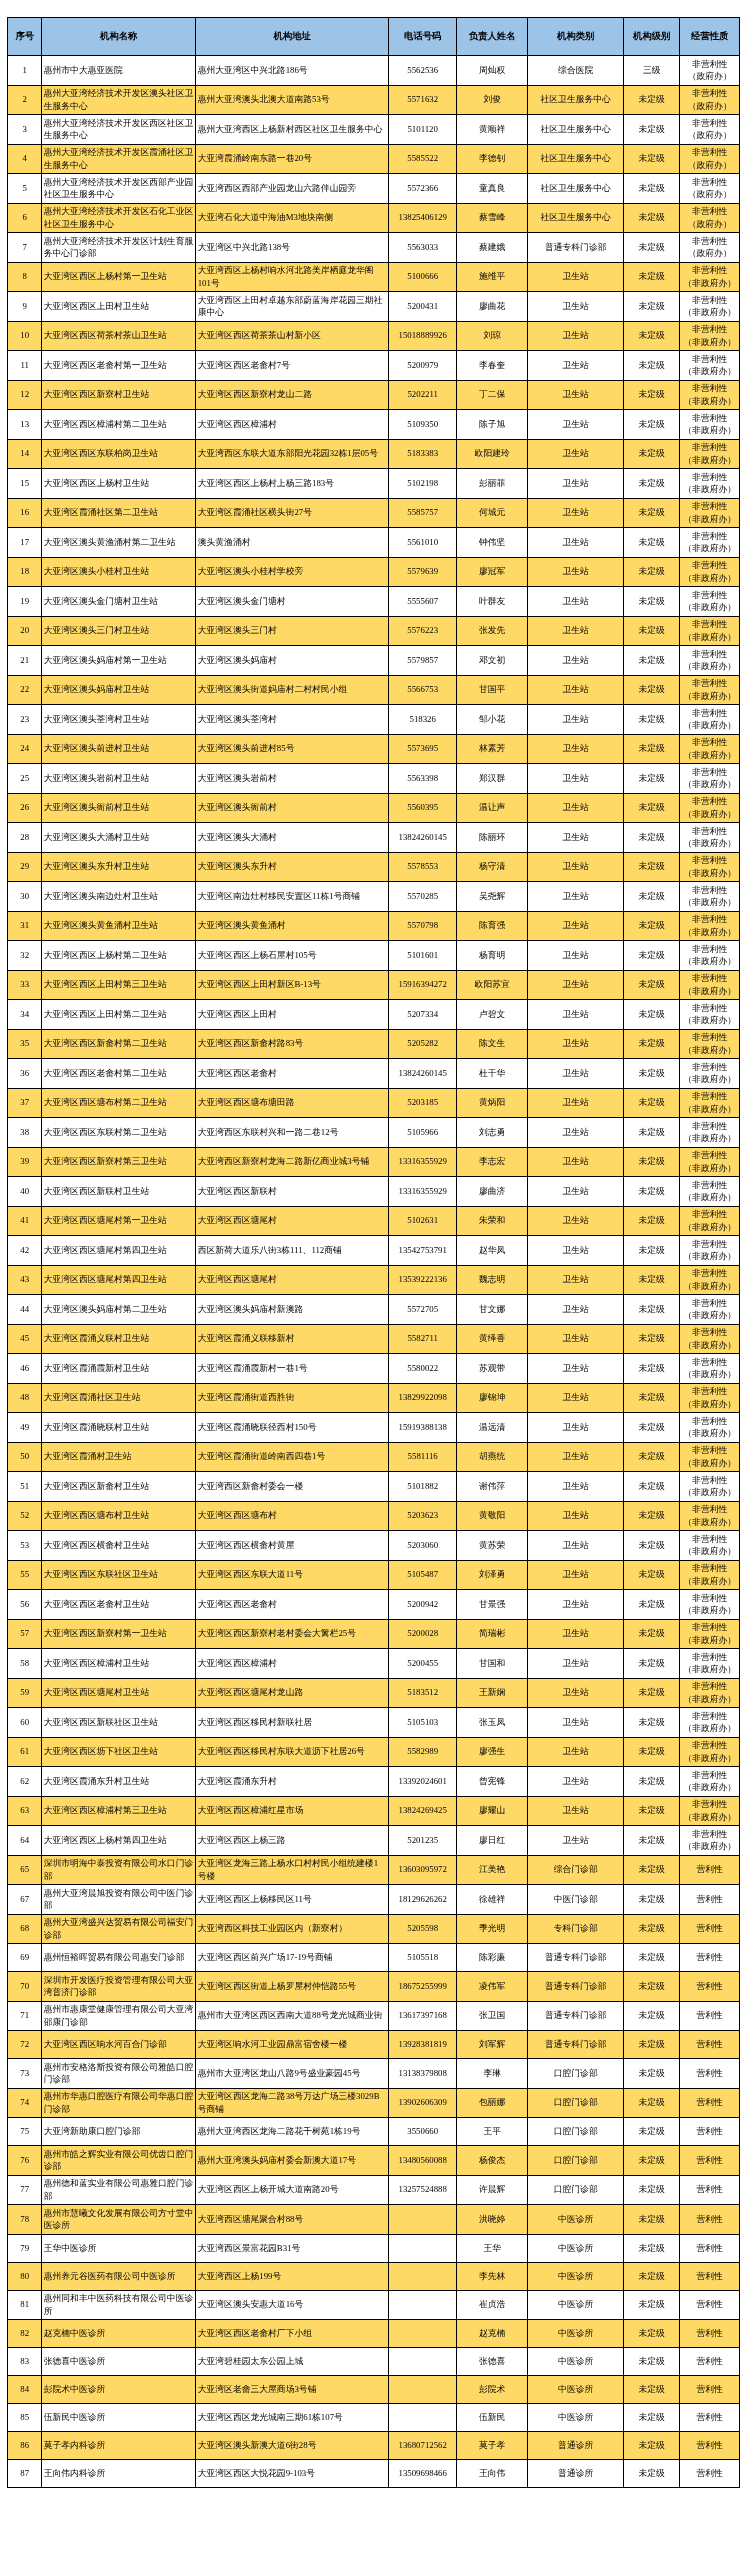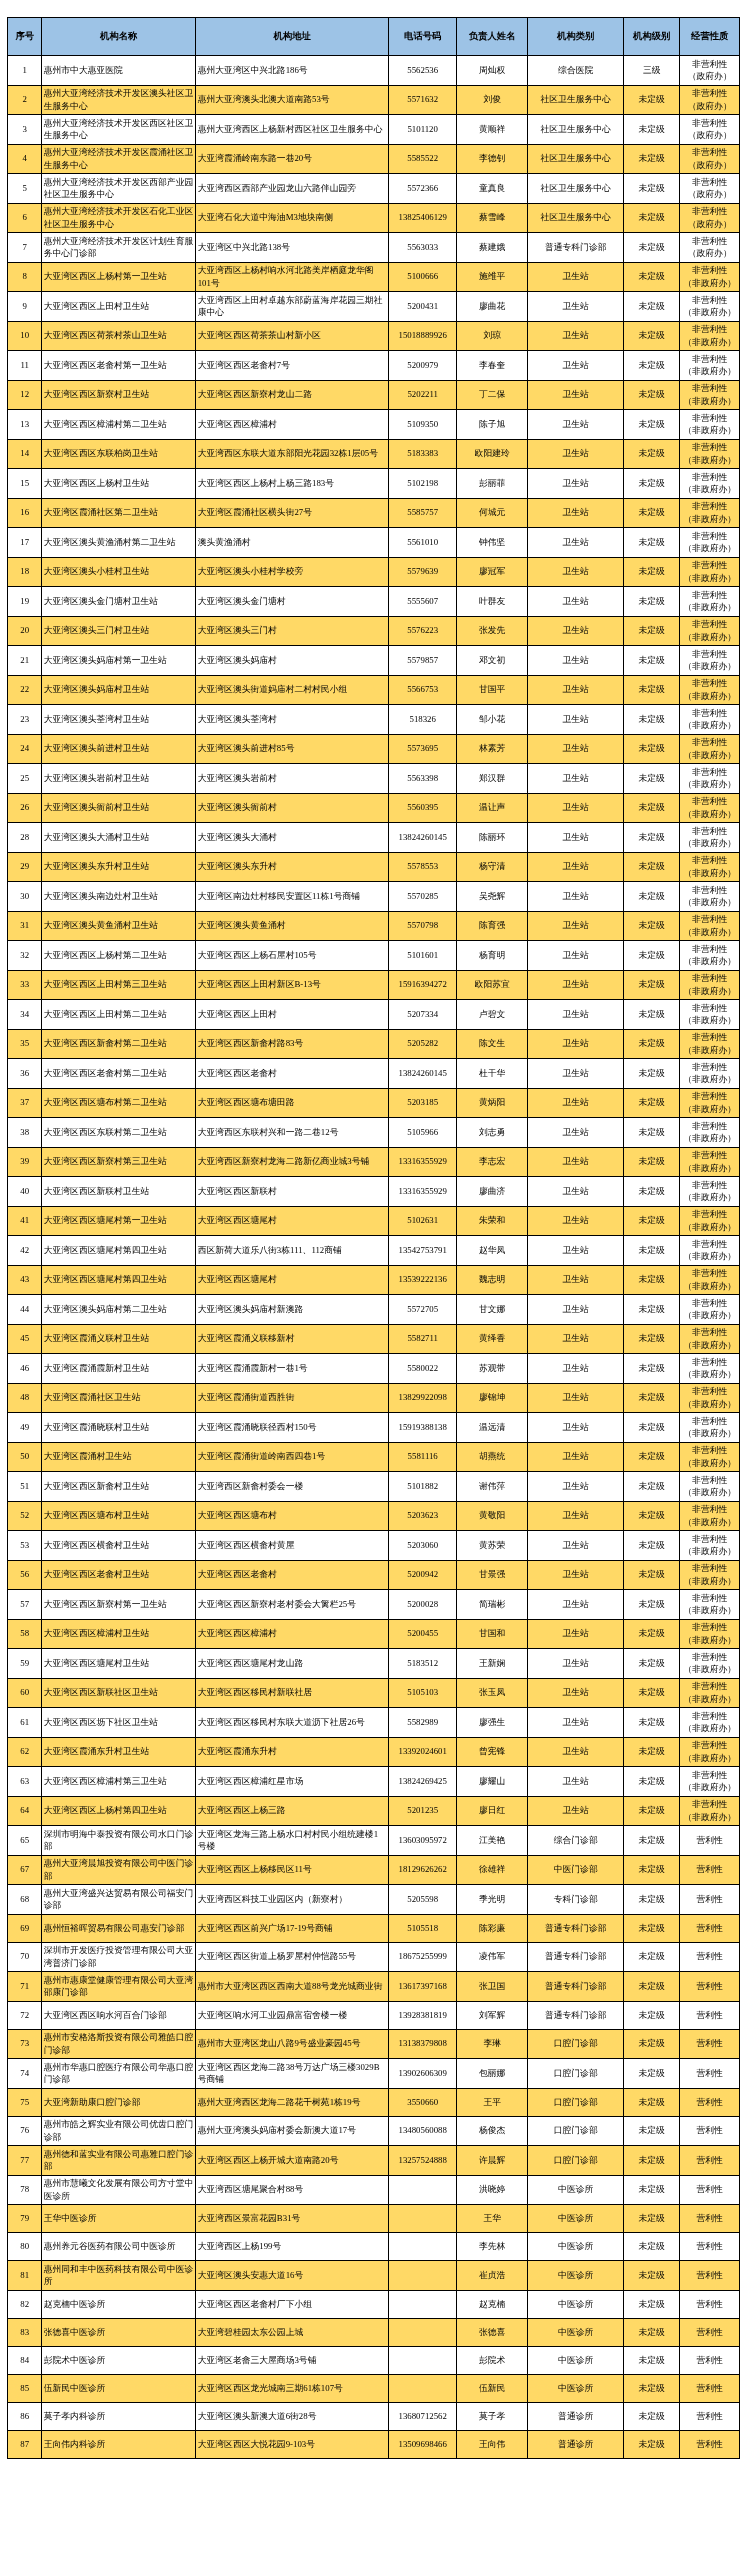--- a/index.html
+++ b/index.html
@@ -599,20 +599,31 @@
     <td class="c-name">大亚湾区西区横畲村卫生站</td>
     <td class="c-addr">大亚湾区西区横畲村黄屋</td>
     <td class="c-phone">5203060</td>
     <td class="c-person">黄苏荣</td>
     <td class="c-cat">卫生站</td>
     <td class="c-level">未定级</td>
     <td class="c-nature">非营利性
 （非政府办）</td>
   </tr>
         <tr>
+    <td class="c-idx">55</td>
+    <td class="c-name">大亚湾区西区东联社区卫生站</td>
+    <td class="c-addr">大亚湾区西区东联大道11号</td>
+    <td class="c-phone">5105487</td>
+    <td class="c-person">刘泽勇</td>
+    <td class="c-cat">卫生站</td>
+    <td class="c-level">未定级</td>
+    <td class="c-nature">非营利性
+（非政府办）</td>
+  </tr>
+        <tr>
     <td class="c-idx">56</td>
     <td class="c-name">大亚湾区西区老畲村卫生站</td>
     <td class="c-addr">大亚湾区西区老畲村</td>
     <td class="c-phone">5200942</td>
     <td class="c-person">甘景强</td>
     <td class="c-cat">卫生站</td>
     <td class="c-level">未定级</td>
     <td class="c-nature">非营利性
 （非政府办）</td>
   </tr>

